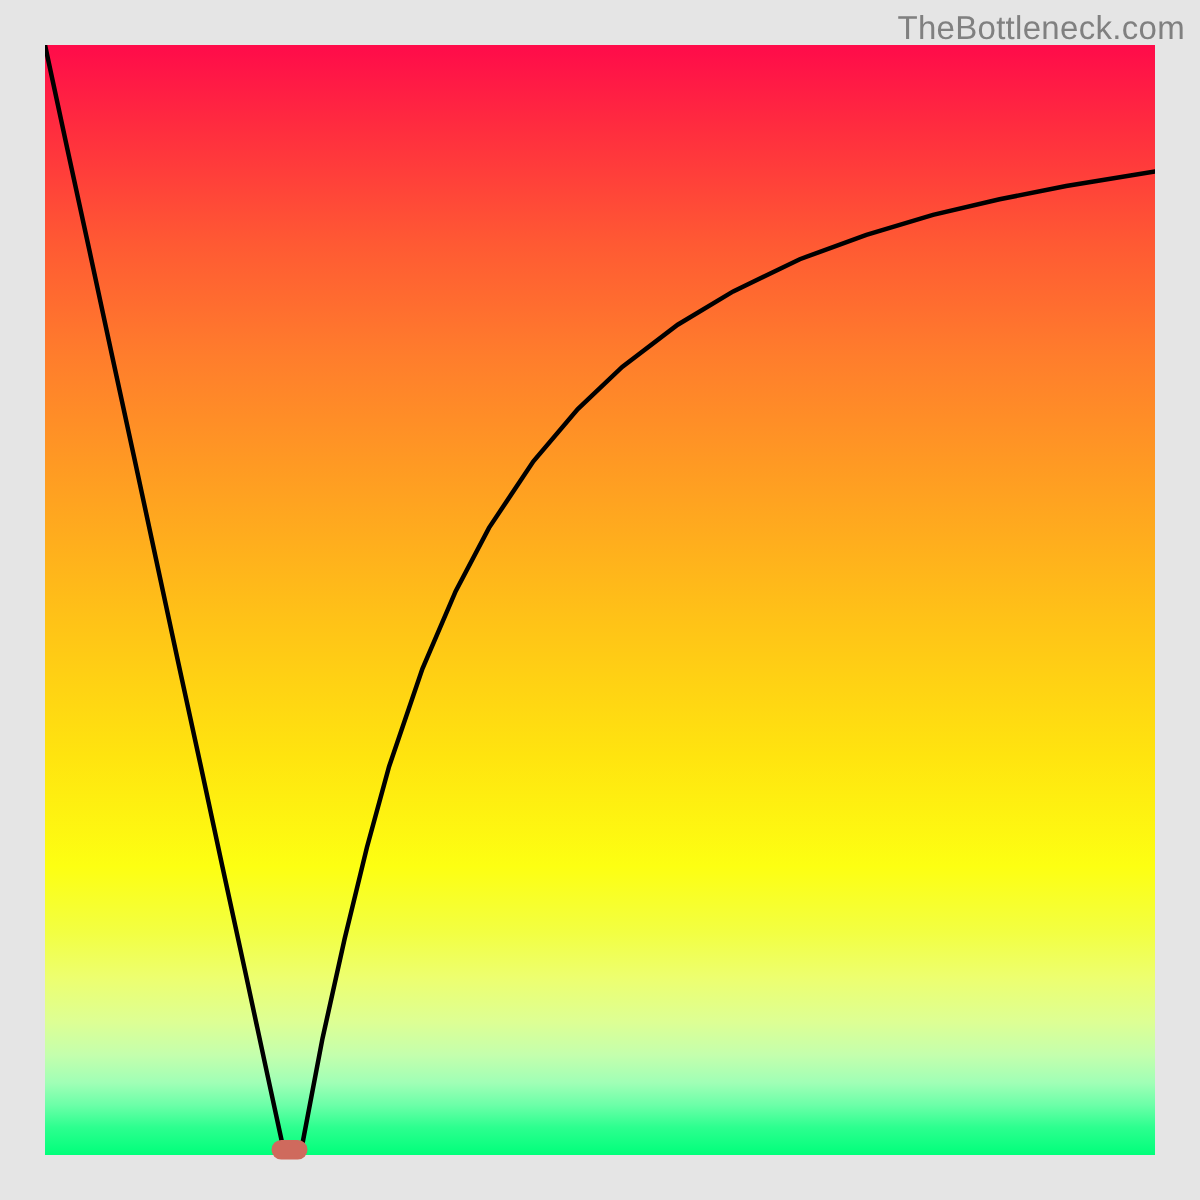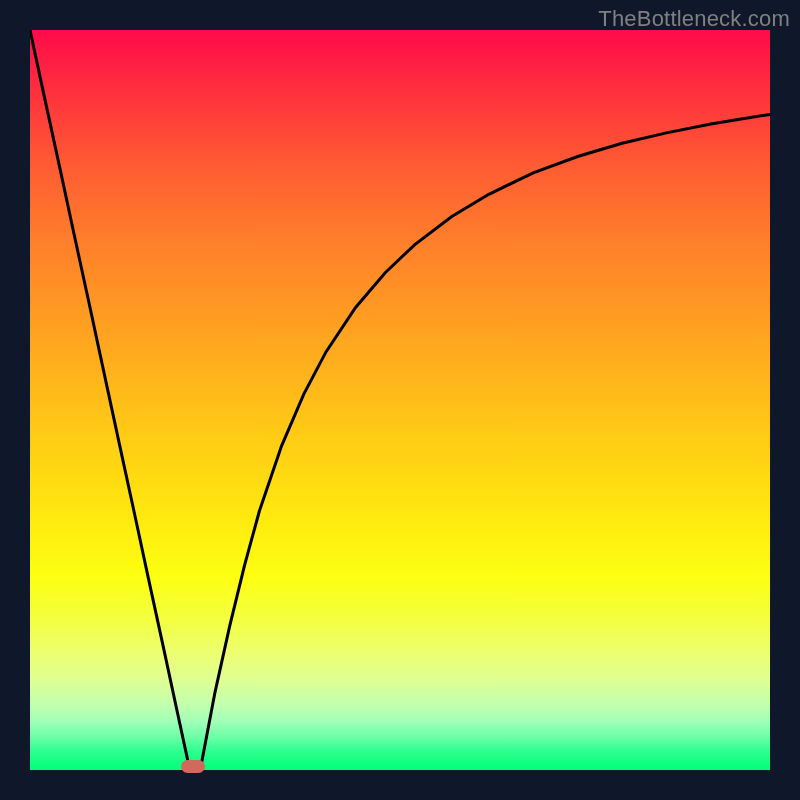--- a/index.html
+++ b/index.html
@@ -8,21 +8,21 @@
     width: 800px;
     height: 800px;
     overflow: hidden;
     background: #000;
     font-family: Arial, Helvetica, sans-serif;
   }
   .frame {
     position: relative;
     width: 800px;
     height: 800px;
-    background: #0f172a;
+    background: #e5e5e5;
   }
   .plot-area {
     position: absolute;
     left: 30px;
     top: 30px;
     width: 740px;
     height: 740px;
     background: linear-gradient(to bottom,
       #ff0b4a 0%,
       #ff2f3e 8%,

